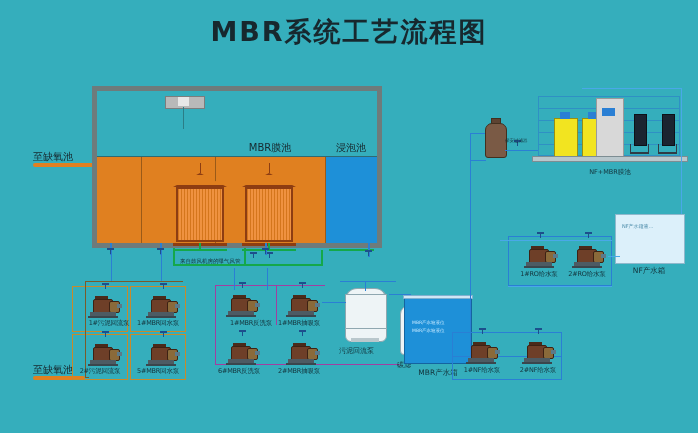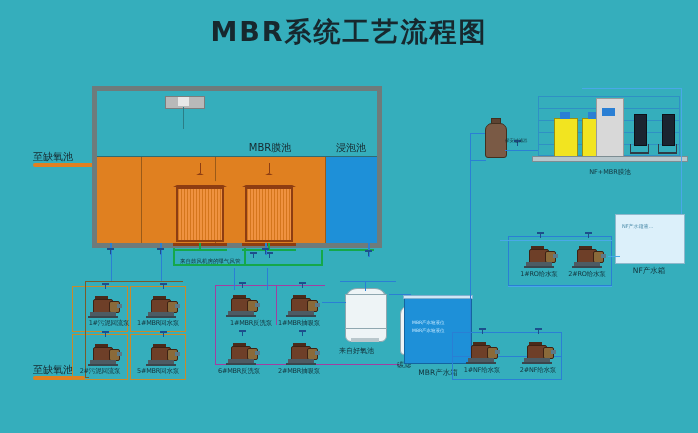--- a/index.html
+++ b/index.html
@@ -411,21 +411,21 @@
       <div class="bow"></div>
     </div>
   <div class="valve abs" style="left:346px;top:318px;">
       <div class="bow"></div>
     </div>
   <div class="valve abs" style="left:376px;top:318px;">
       <div class="bow"></div>
     </div>
   <div class="abs pipe blue" style="left:340px;top:281px;width:56px;height:1px;"></div>
   <div class="abs pipe blue" style="left:365px;top:281px;width:1px;height:10px;"></div>
-  <div class="abs mid-label" style="left:339px;top:346px;font-size:7px;">来自好氧池</div>
+  <div class="abs mid-label" style="left:339px;top:346px;font-size:7px;">污泥回流泵</div>
 
   <div class="abs" id="carbon">
     <div class="cap"></div>
       <div class="shell"></div>
   </div>
   <div class="abs pipe blue" style="left:389px;top:294px;width:22px;height:1px;"></div>
   <div class="abs pipe blue" style="left:410px;top:294px;width:1px;height:8px;"></div>
   <div class="valve abs" style="left:396px;top:290px;">
       <div class="bow"></div>
     </div>

